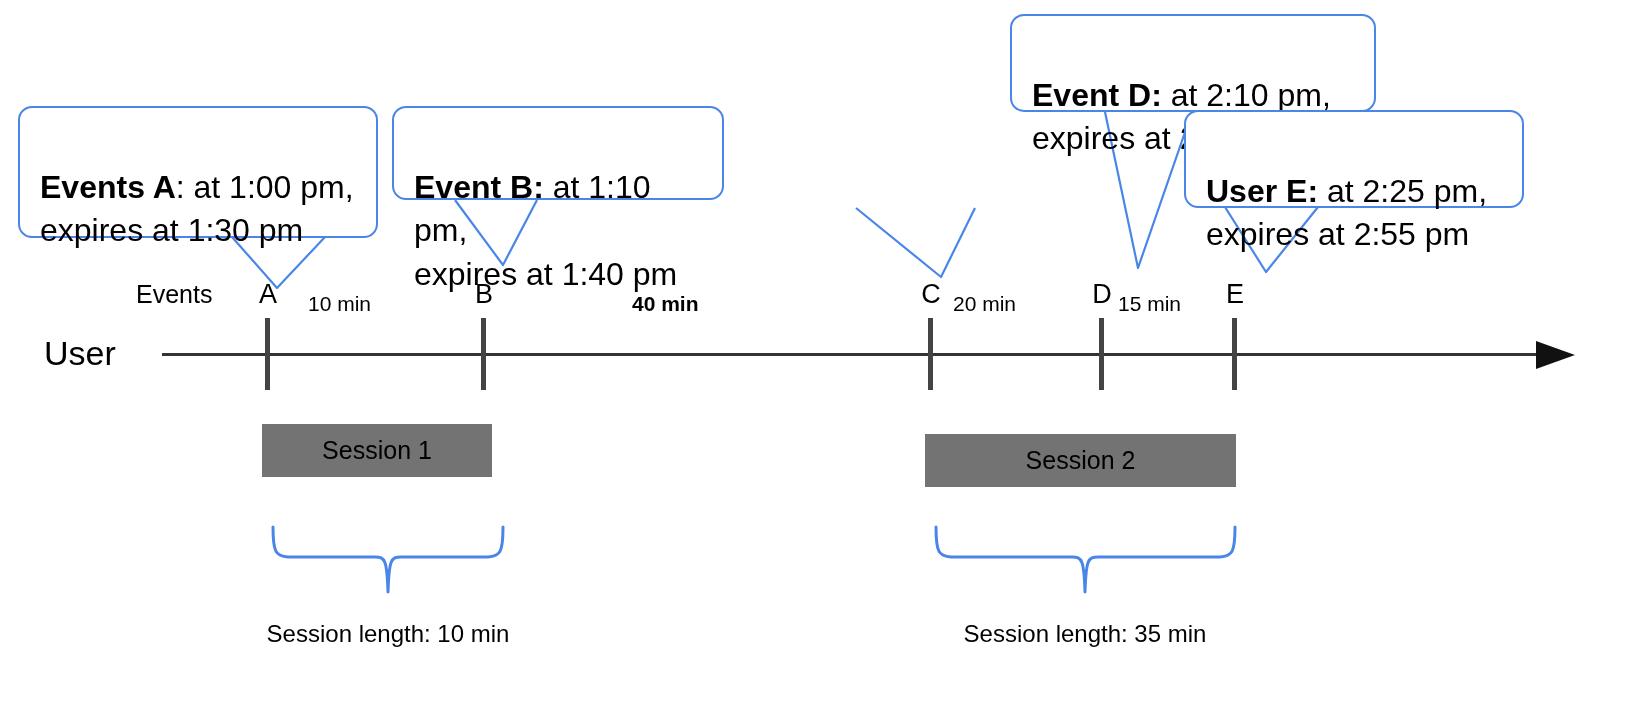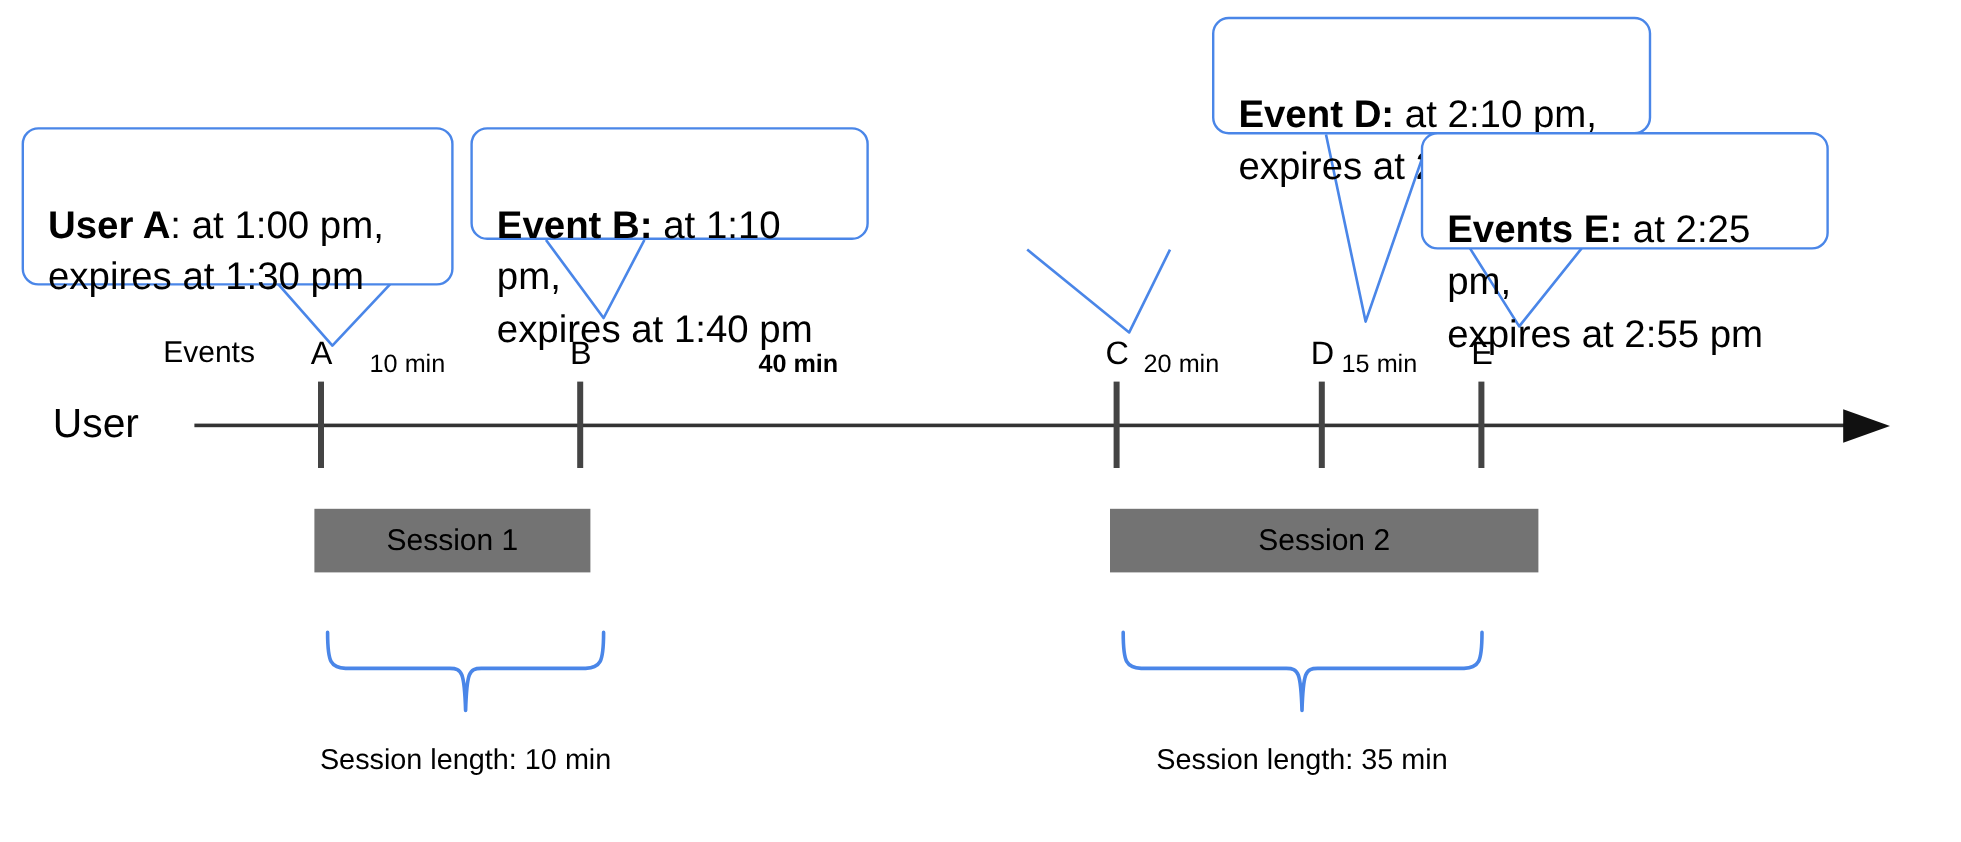--- a/index.html
+++ b/index.html
@@ -164,41 +164,41 @@
   <div class="interval-label" style="left:632px; top:292px; width:130px;font-weight:bold;">40 min</div>
   <div class="interval-label" style="left:953px; top:292px; width:130px;">20 min</div>
   <div class="interval-label" style="left:1118px; top:292px; width:110px;">15 min</div>
 
   <div class="row-label user" style="left:44px; top:334px;">User</div>
   <div class="row-label events" style="left:136px; top:280px;">Events</div>
 
   <div class="session-box" style="left:262px; top:424px; width:230px; height:53px;">
     <span>Session 1</span>
   </div>
-  <div class="session-box" style="left:925px; top:424px; width:357px; height:53px;">
+  <div class="session-box" style="left:925px; top:434px; width:311px; height:53px;">
     <span>Session 2</span>
   </div>
 
   <div class="session-length" style="left:228px; top:620px; width:320px;">Session length: 10 min</div>
   <div class="session-length" style="left:925px; top:620px; width:320px;">Session length: 35 min</div>
 
   <div class="callout bubble-layer-top" style="left:18px; top:106px; width:360px; height:132px;">
-    <span class="lead">User A</span><span>:</span><span> at 1:00 pm,
+    <span class="lead">Events A</span><span>:</span><span> at 1:00 pm,
 expires at 1:30 pm</span>
   </div>
 
   <div class="callout bubble-layer-top" style="left:392px; top:106px; width:332px; height:94px;">
     <span class="lead">Event B:</span><span> at 1:10 pm,
 expires at 1:40 pm</span>
   </div>
 
 
   <div class="callout bubble-layer-top" style="left:1010px; top:14px; width:366px; height:98px;">
     <span class="lead">Event D:</span><span> at 2:10 pm,
 expires at 2:40 pm</span>
   </div>
 
   <div class="callout bubble-layer-top" style="left:1184px; top:110px; width:340px; height:98px;">
-    <span class="lead">Events E:</span><span> at 2:25 pm,
+    <span class="lead">User E:</span><span> at 2:25 pm,
 expires at 2:55 pm</span>
   </div>
 
 </div>
 
 </body></html>

